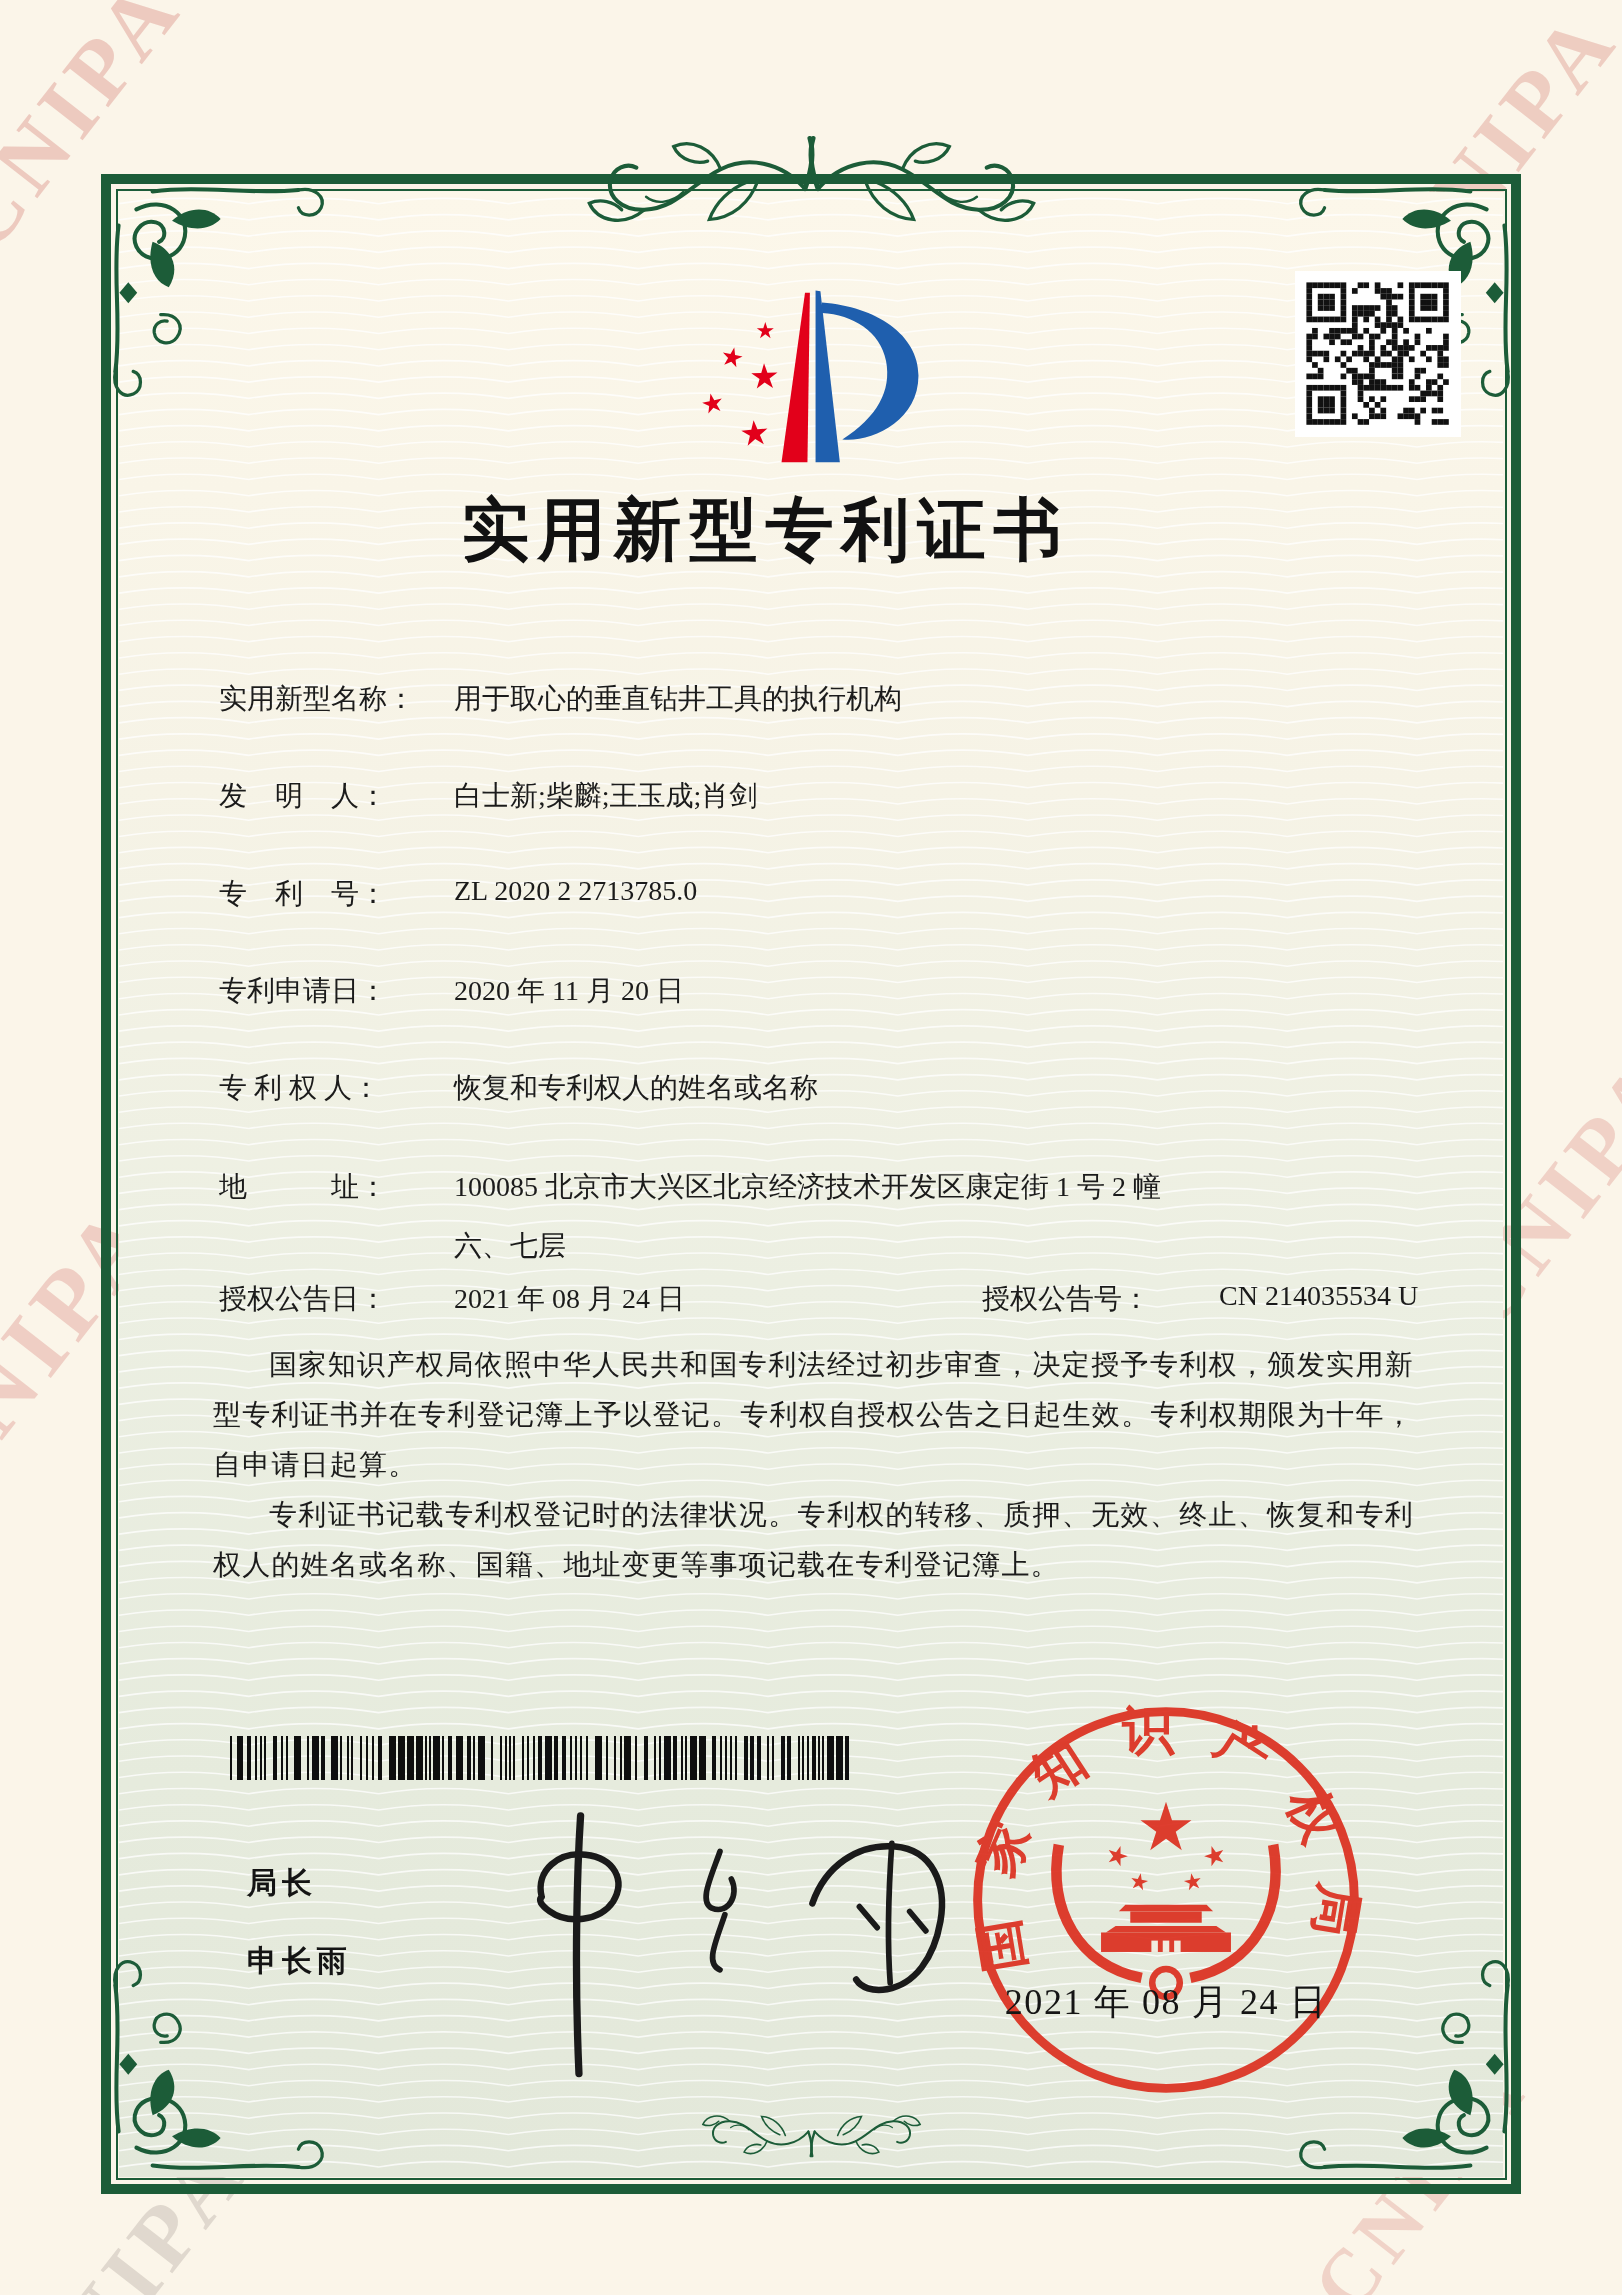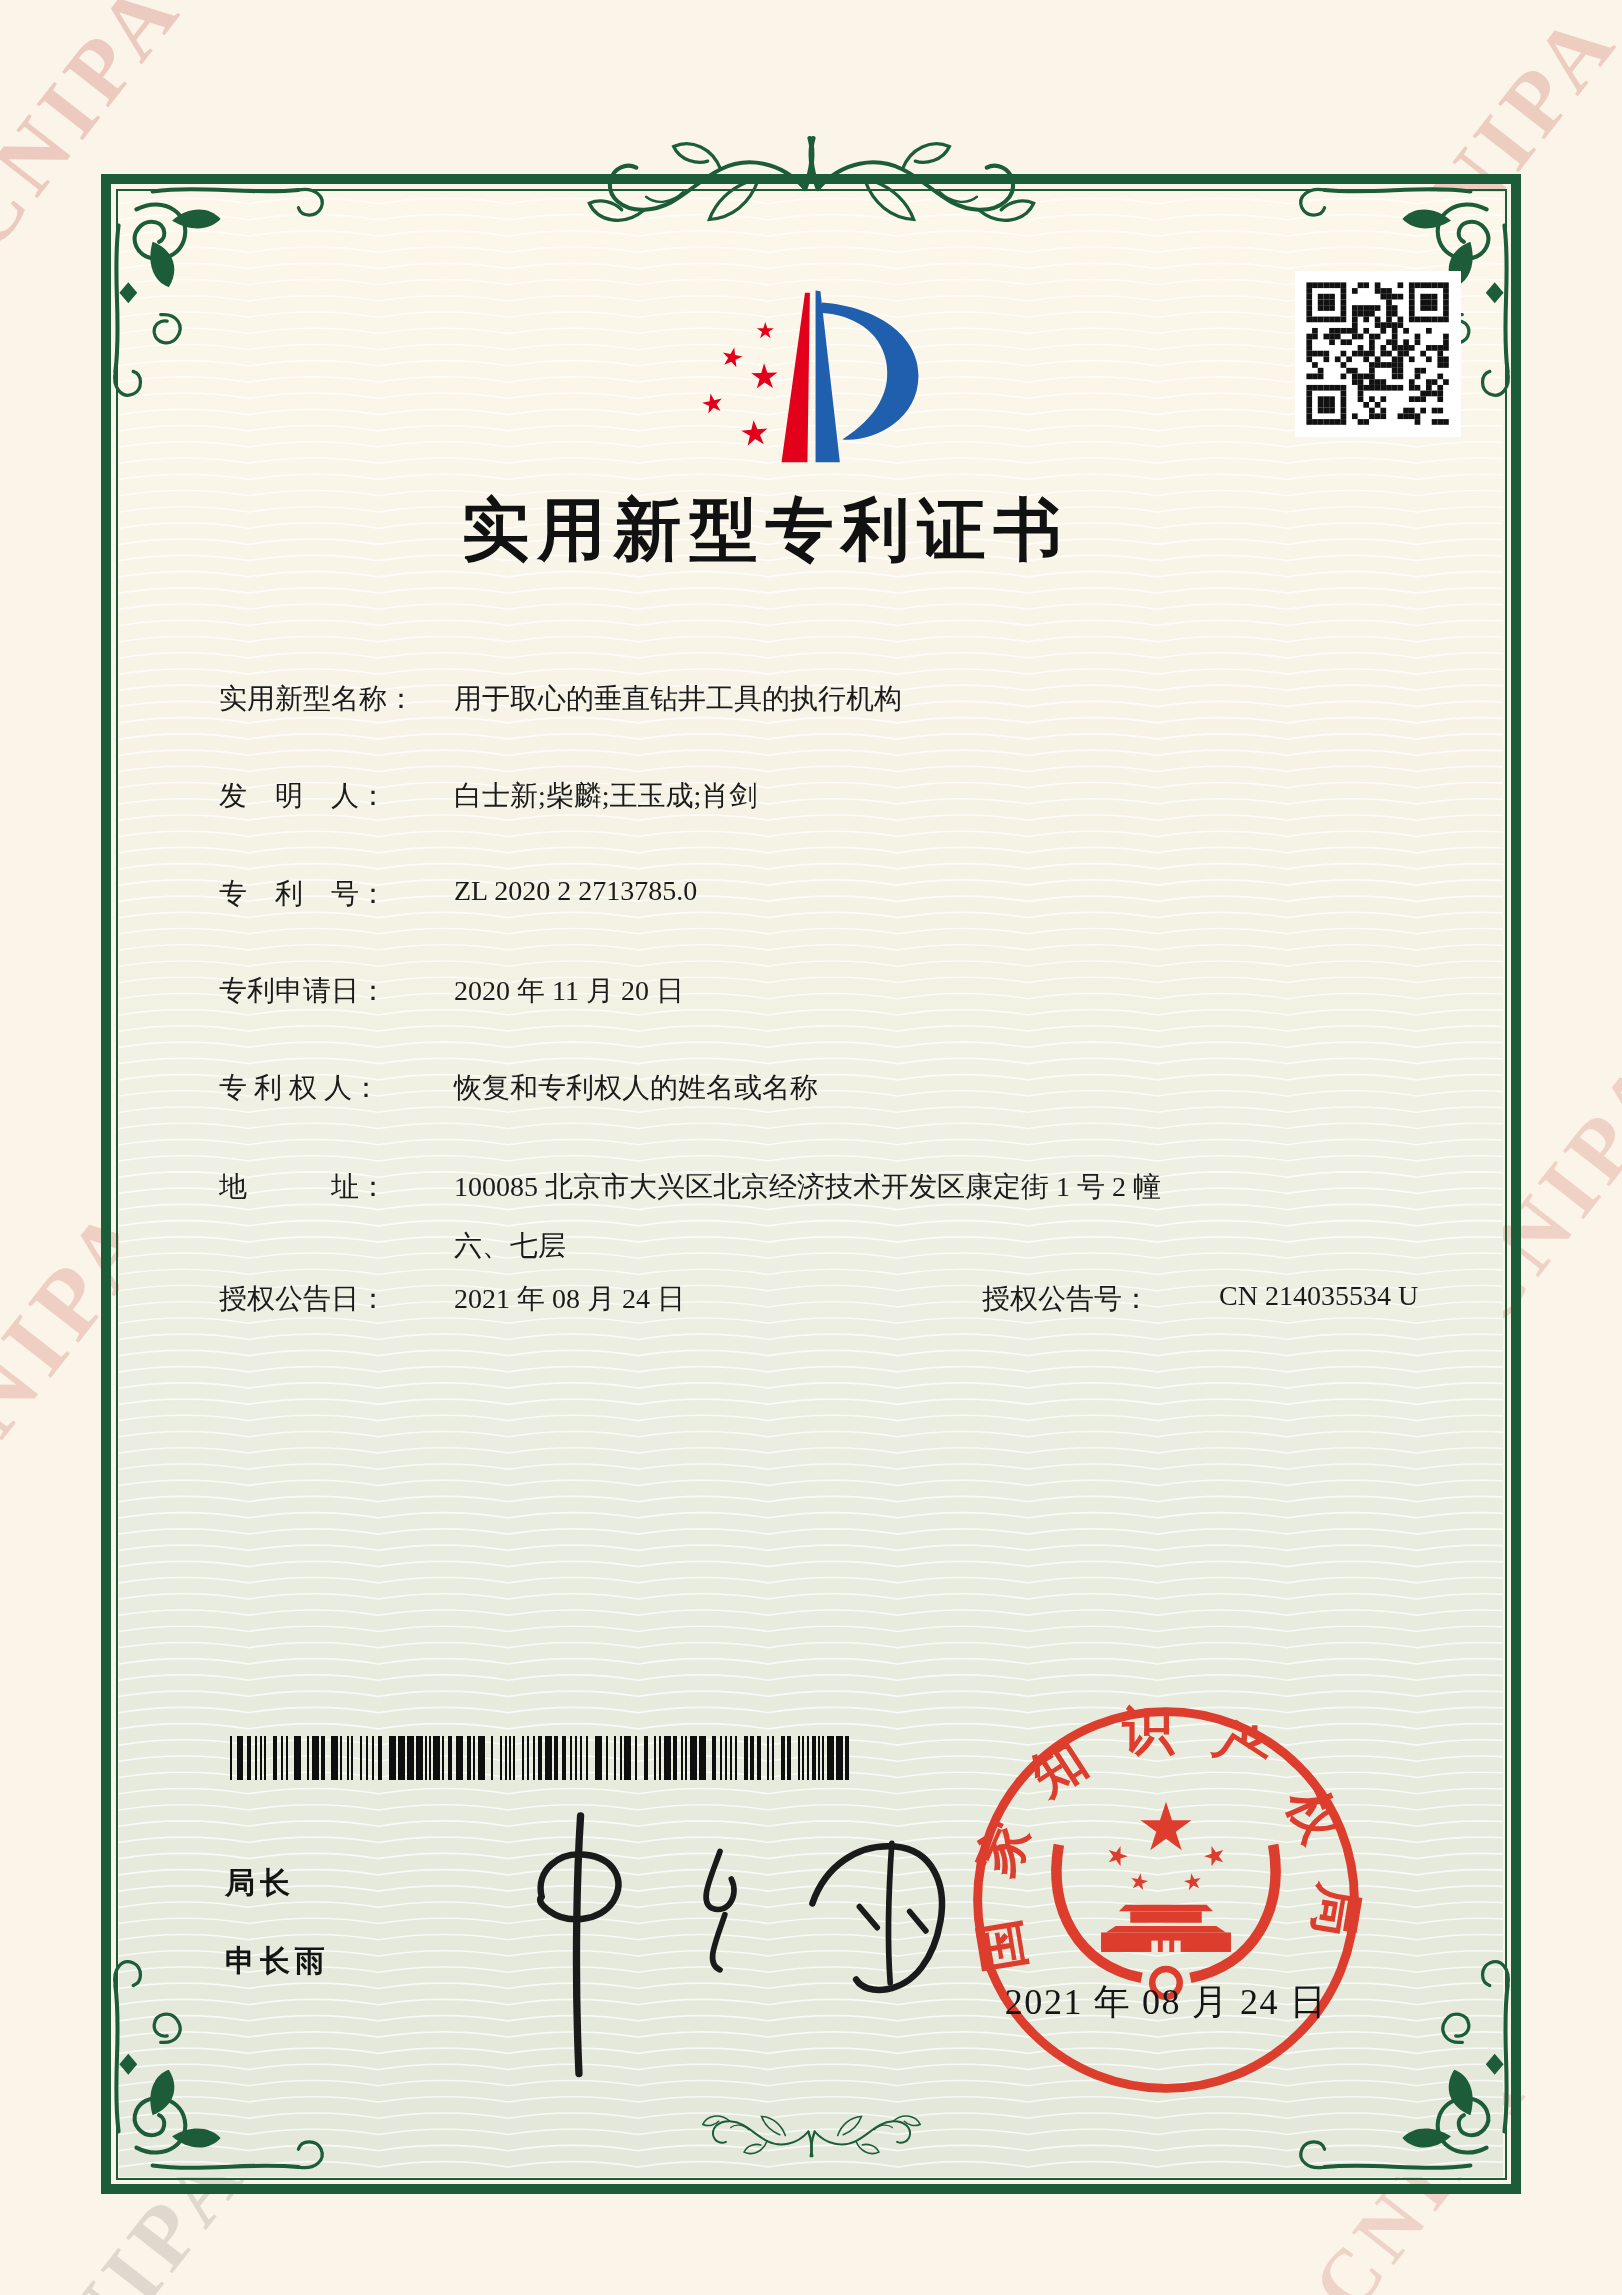--- a/index.html
+++ b/index.html
@@ -25,21 +25,21 @@
   .fieldrow{position:absolute;left:219px;width:1217px;font-size:28px;white-space:nowrap;}
   .fieldrow .lbl{position:absolute;left:0;}
   .fieldrow .val{position:absolute;left:235px;}
   .fieldrow .lbl2{position:absolute;left:763px;}
   .fieldrow .val2{position:absolute;left:1000px;}
   .paras{position:absolute;left:213px;top:1340px;width:1201px;font-size:28px;line-height:50px;
       text-align:justify;letter-spacing:1.2px;}
   .paras p{margin:0;text-indent:2em;}
   #barcode{position:absolute;left:230px;top:1736px;width:623px;height:44px;}
   #barcode div{position:absolute;top:0;height:44px;background:#0e0e0e;}
-  .director{position:absolute;left:225px;font-size:30px;font-family:"Liberation Sans","DejaVu Sans",sans-serif;
+  .director{position:absolute;left:247px;font-size:30px;font-family:"Liberation Sans","DejaVu Sans",sans-serif;
       font-weight:bold;letter-spacing:4.9px;color:#141414;}
   .sealdate{position:absolute;left:963px;top:1978px;width:406px;text-align:center;
       font-size:36px;letter-spacing:1.6px;color:#151515;}
   .pagefooter{position:absolute;left:0;top:2097px;width:1598px;text-align:center;font-size:23.5px;color:#222;}
   .notestrip{position:absolute;left:631px;top:2191px;width:308px;height:62px;background:#fffdf6;
       text-align:center;font-size:25px;line-height:57px;color:#1b1b1b;letter-spacing:2.4px;}
   .qrbox{position:absolute;left:1295px;top:271px;width:166px;height:166px;background:#ffffff;}
 </style>
 </head>
 <body>
@@ -567,20 +567,24 @@
   <div class="fieldrow" style="top:1227px;">
     <span class="val">六、七层</span>
   </div>
   <div class="fieldrow" style="top:1280px;">
     <span class="lbl">授权公告日：</span>
     <span class="val">2021 年 08 月 24 日</span>
     <span class="lbl2">授权公告号：</span>
     <span class="val2">CN 214035534 U</span>
   </div>
 
+  <div class="paras">
+    <p>国家知识产权局依照中华人民共和国专利法经过初步审查，决定授予专利权，颁发实用新型专利证书并在专利登记簿上予以登记。专利权自授权公告之日起生效。专利权期限为十年，自申请日起算。</p>
+    <p>专利证书记载专利权登记时的法律状况。专利权的转移、质押、无效、终止、恢复和专利权人的姓名或名称、国籍、地址变更等事项记载在专利登记簿上。</p>
+  </div>
 
   <div id="barcode">
       <div style="left: 0px; width: 2.4px;"></div>
       <div style="left: 6.5px; width: 6.5px;"></div>
       <div style="left: 17px; width: 4px;"></div>
       <div style="left: 25px; width: 2.4px;"></div>
       <div style="left: 30px; width: 1.6px;"></div>
       <div style="left: 34px; width: 2.4px;"></div>
       <div style="left: 43px; width: 4px;"></div>
       <div style="left: 51px; width: 2.4px;"></div>

